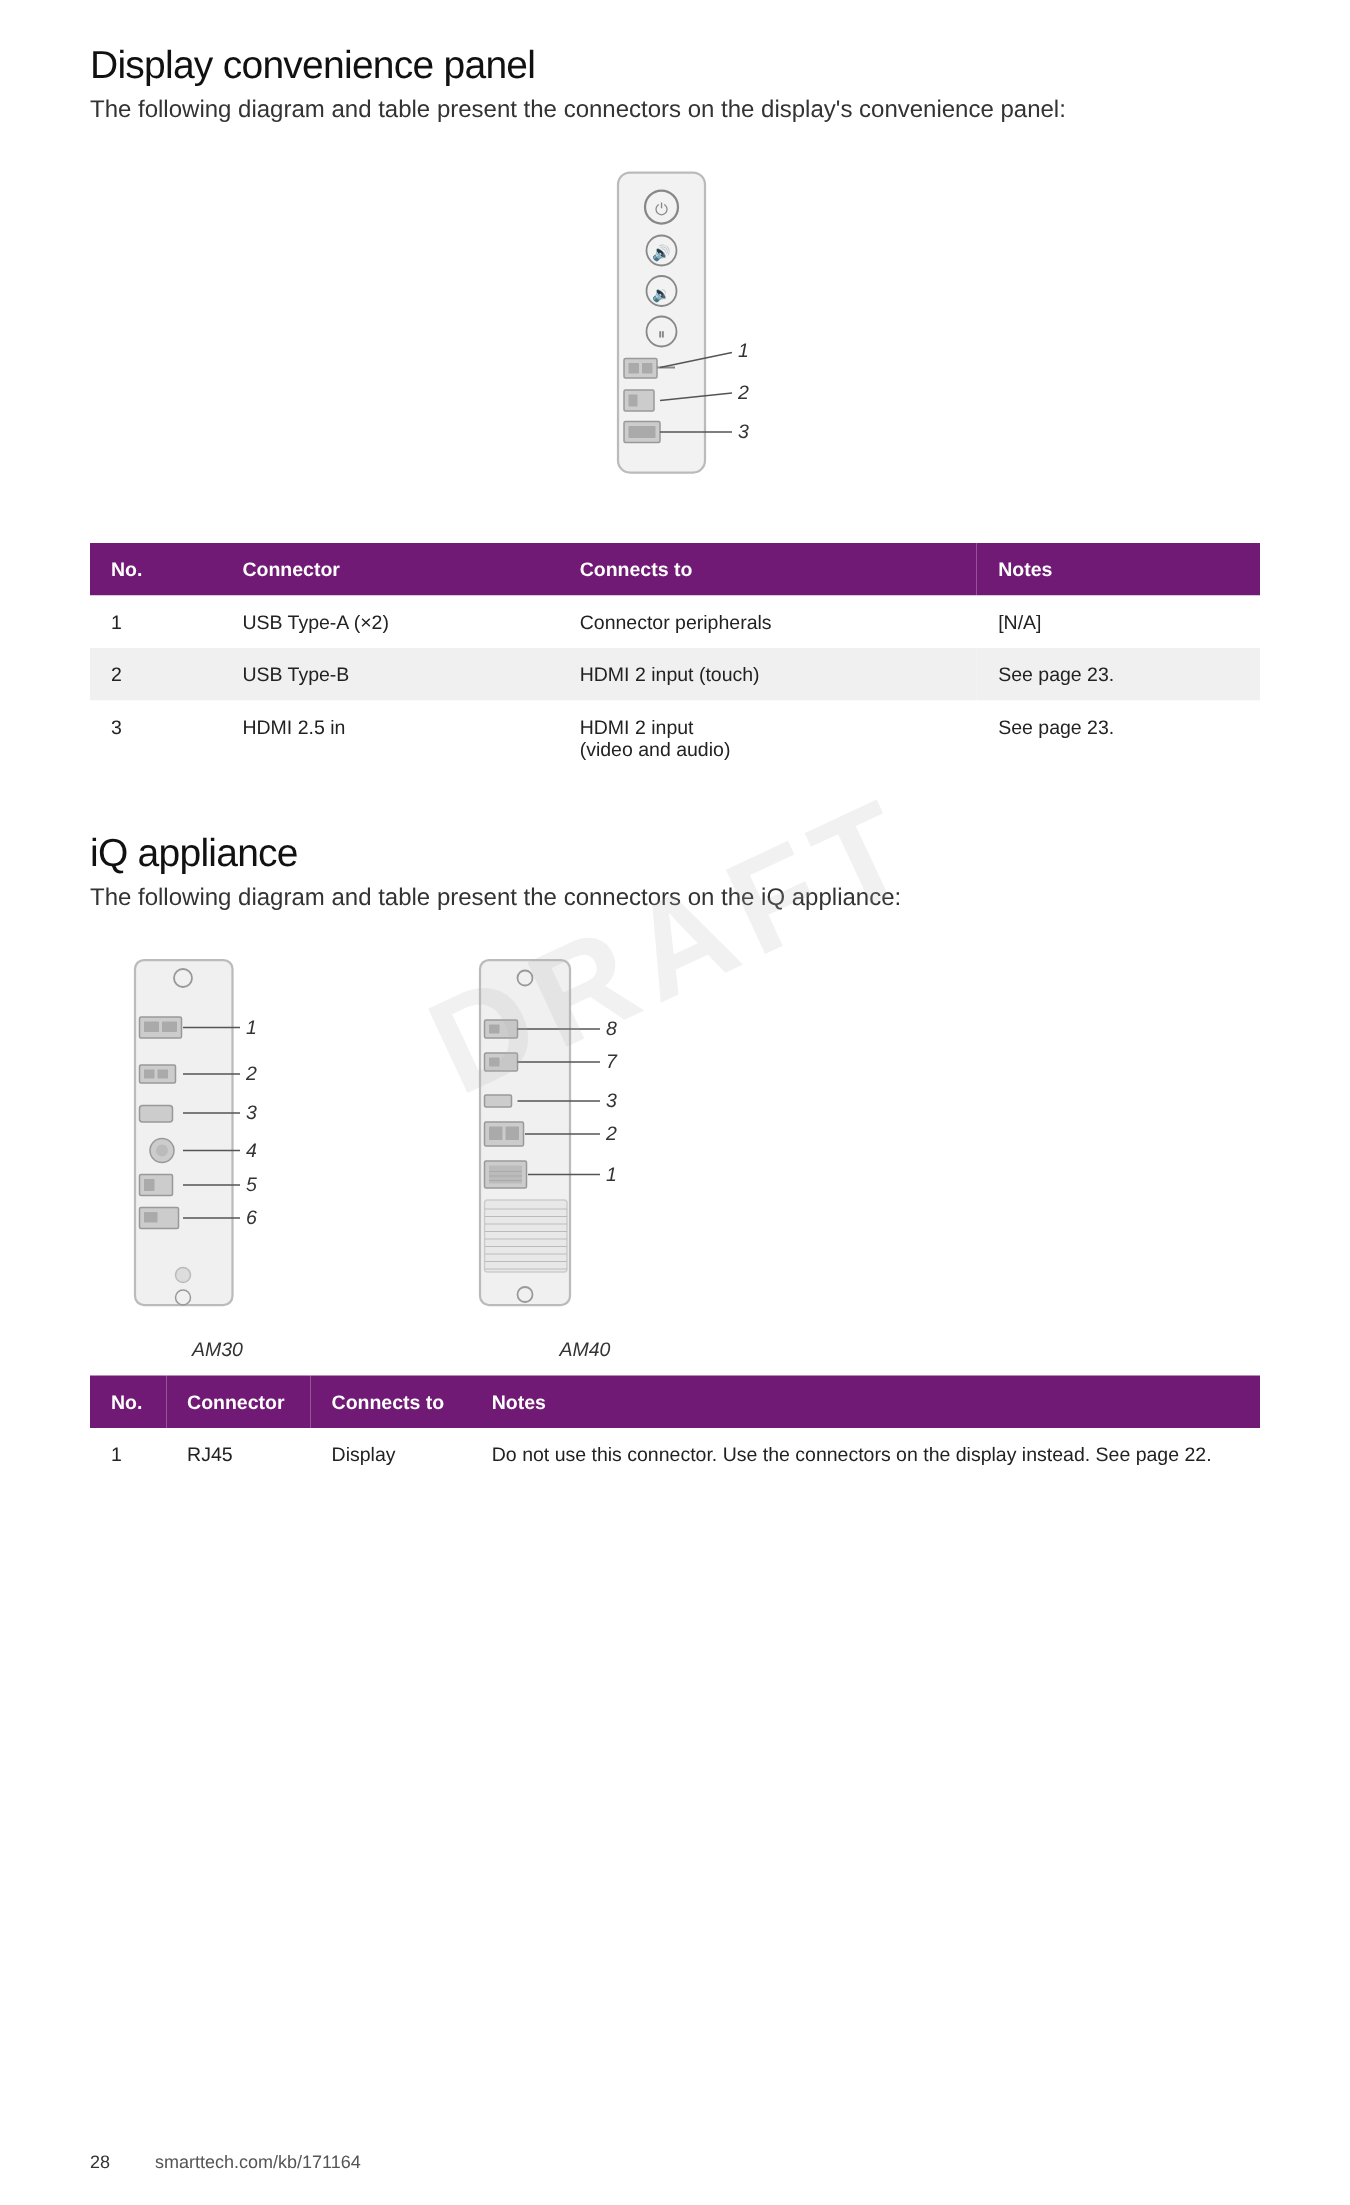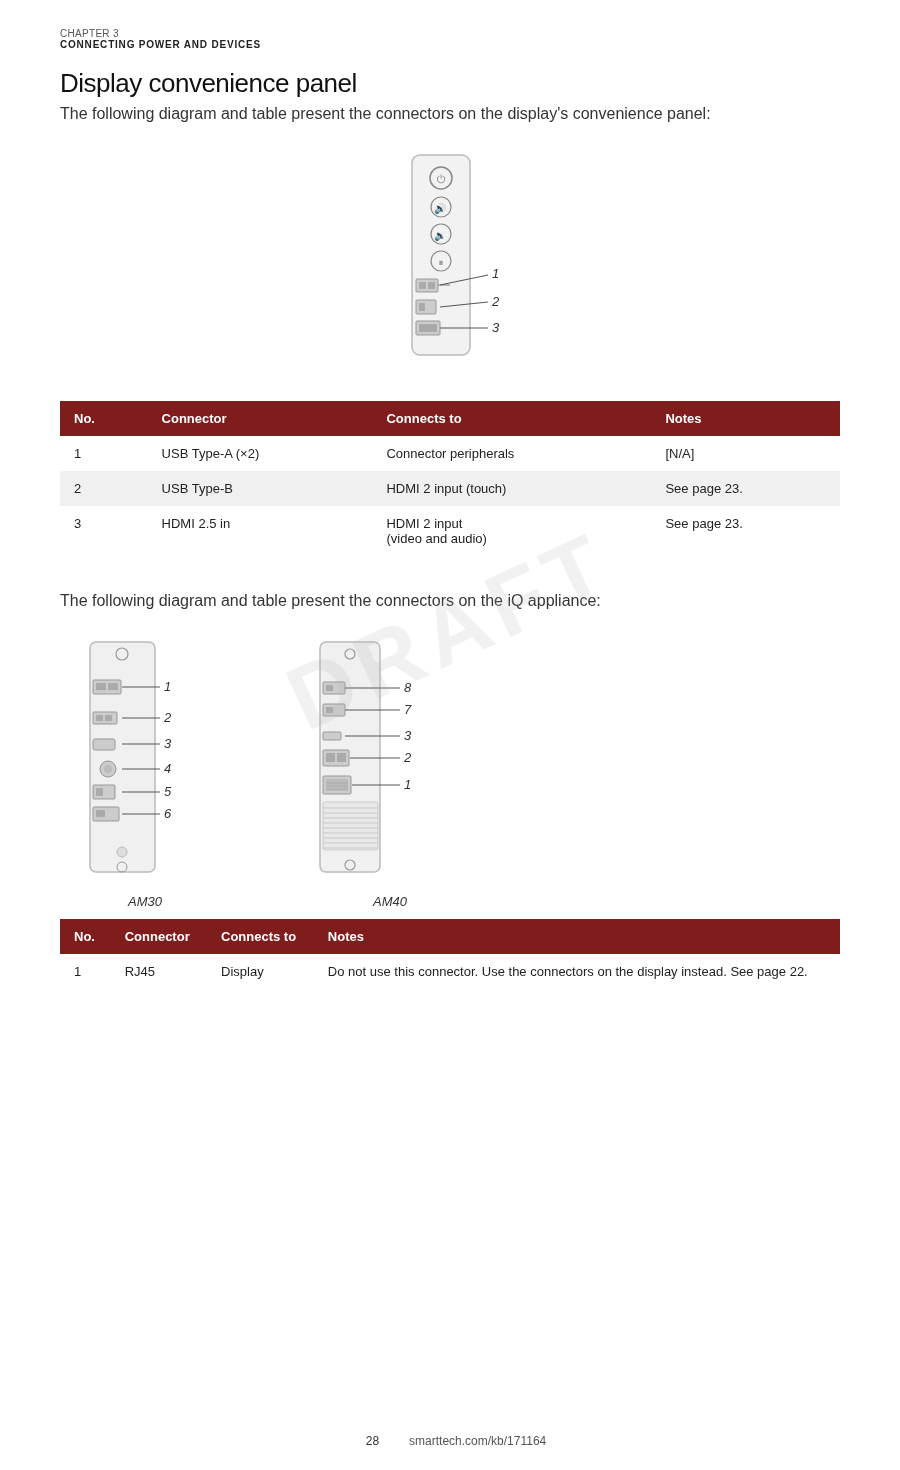--- a/index.html
+++ b/index.html
@@ -60,21 +60,21 @@
     }
 
     
     .connector-table {
       width: 100%;
       border-collapse: collapse;
       margin-bottom: 36px;
       font-size: 13px;
     }
     .connector-table thead tr {
-      background: #7f1d1d;
+      background: #701a75;
     }
     .connector-table thead th {
       color: #fff;
       font-weight: bold;
       padding: 10px 14px;
       text-align: left;
       font-size: 13px;
     }
     .connector-table tbody tr:nth-child(even) {
       background: #f0f0f0;
@@ -117,21 +117,20 @@
     
     .page-footer {
       position: absolute;
       bottom: 22px;
       left: 60px;
       right: 48px;
       display: flex;
       align-items: center;
       font-size: 12px;
       color: #555;
-      justify-content: center;
     }
     .page-num {
       font-size: 12px;
       color: #333;
     }
 
     
     .draft-watermark {
       position: absolute;
       top: 580px;
@@ -151,24 +150,20 @@
       font-family: Arial, sans-serif;
     }
   </style>
 </head>
 <body>
 
 <div class="page">
 
   <div class="draft-watermark">DRAFT</div>
 
-  <div class="chapter-header">
-    <div class="chapter-label">CHAPTER 3</div>
-    <div class="chapter-title">CONNECTING POWER AND DEVICES</div>
-  </div>
 
   <div>
     <div class="section-title">Display convenience panel</div>
     <div class="section-desc">The following diagram and table present the connectors on the display's convenience panel:</div>
 
     <div class="diagram-center">
       <div class="diagram-wrap">
         <svg width="220" height="230">
 
           <rect x="72" y="10" width="58" height="200" rx="8" ry="8" fill="#f2f2f2" stroke="#bbb" stroke-width="1.5"></rect>
@@ -233,20 +228,21 @@
           <td>3</td>
           <td>HDMI 2.5 in</td>
           <td>HDMI 2 input<br>(video and audio)</td>
           <td>See page 23.</td>
         </tr>
       </tbody>
     </table>
   </div>
 
   <div class="iq-section">
+    <div class="section-title">iQ appliance</div>
     <div class="section-desc">The following diagram and table present the connectors on the iQ appliance:</div>
 
     <div class="diagrams-row">
 
       <div class="diagram-col">
         <svg width="170" height="260">
 
           <rect x="30" y="10" width="65" height="230" rx="6" ry="6" fill="#f0f0f0" stroke="#bbb" stroke-width="1.5"></rect>
 
           <circle cx="62" cy="22" r="6" fill="none" stroke="#999" stroke-width="1.2"></circle>

